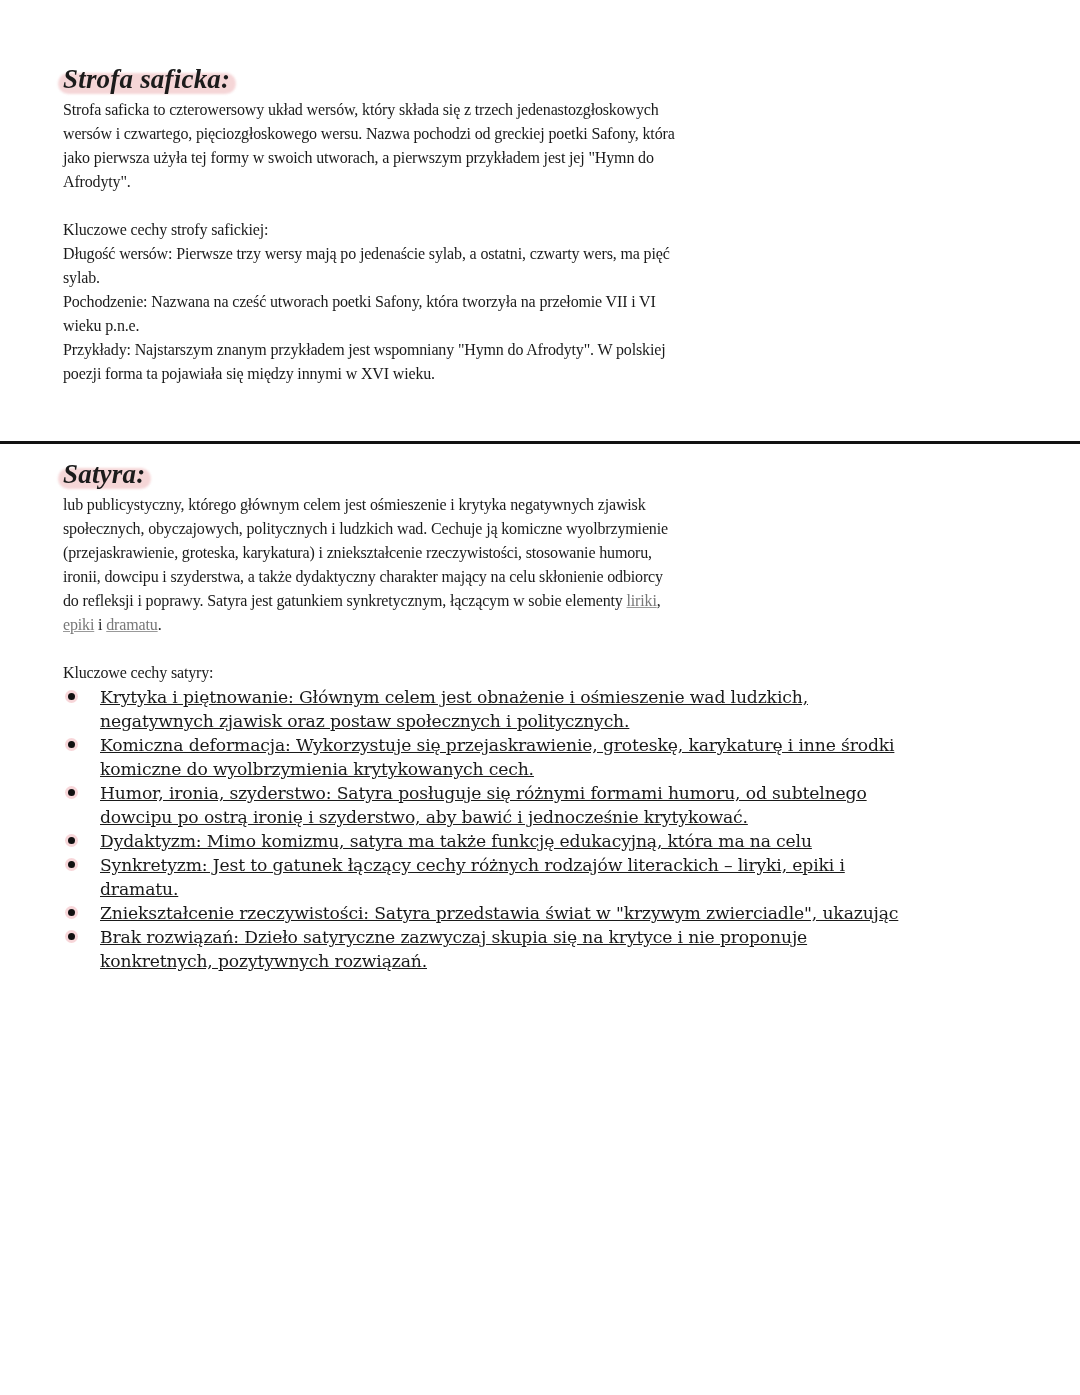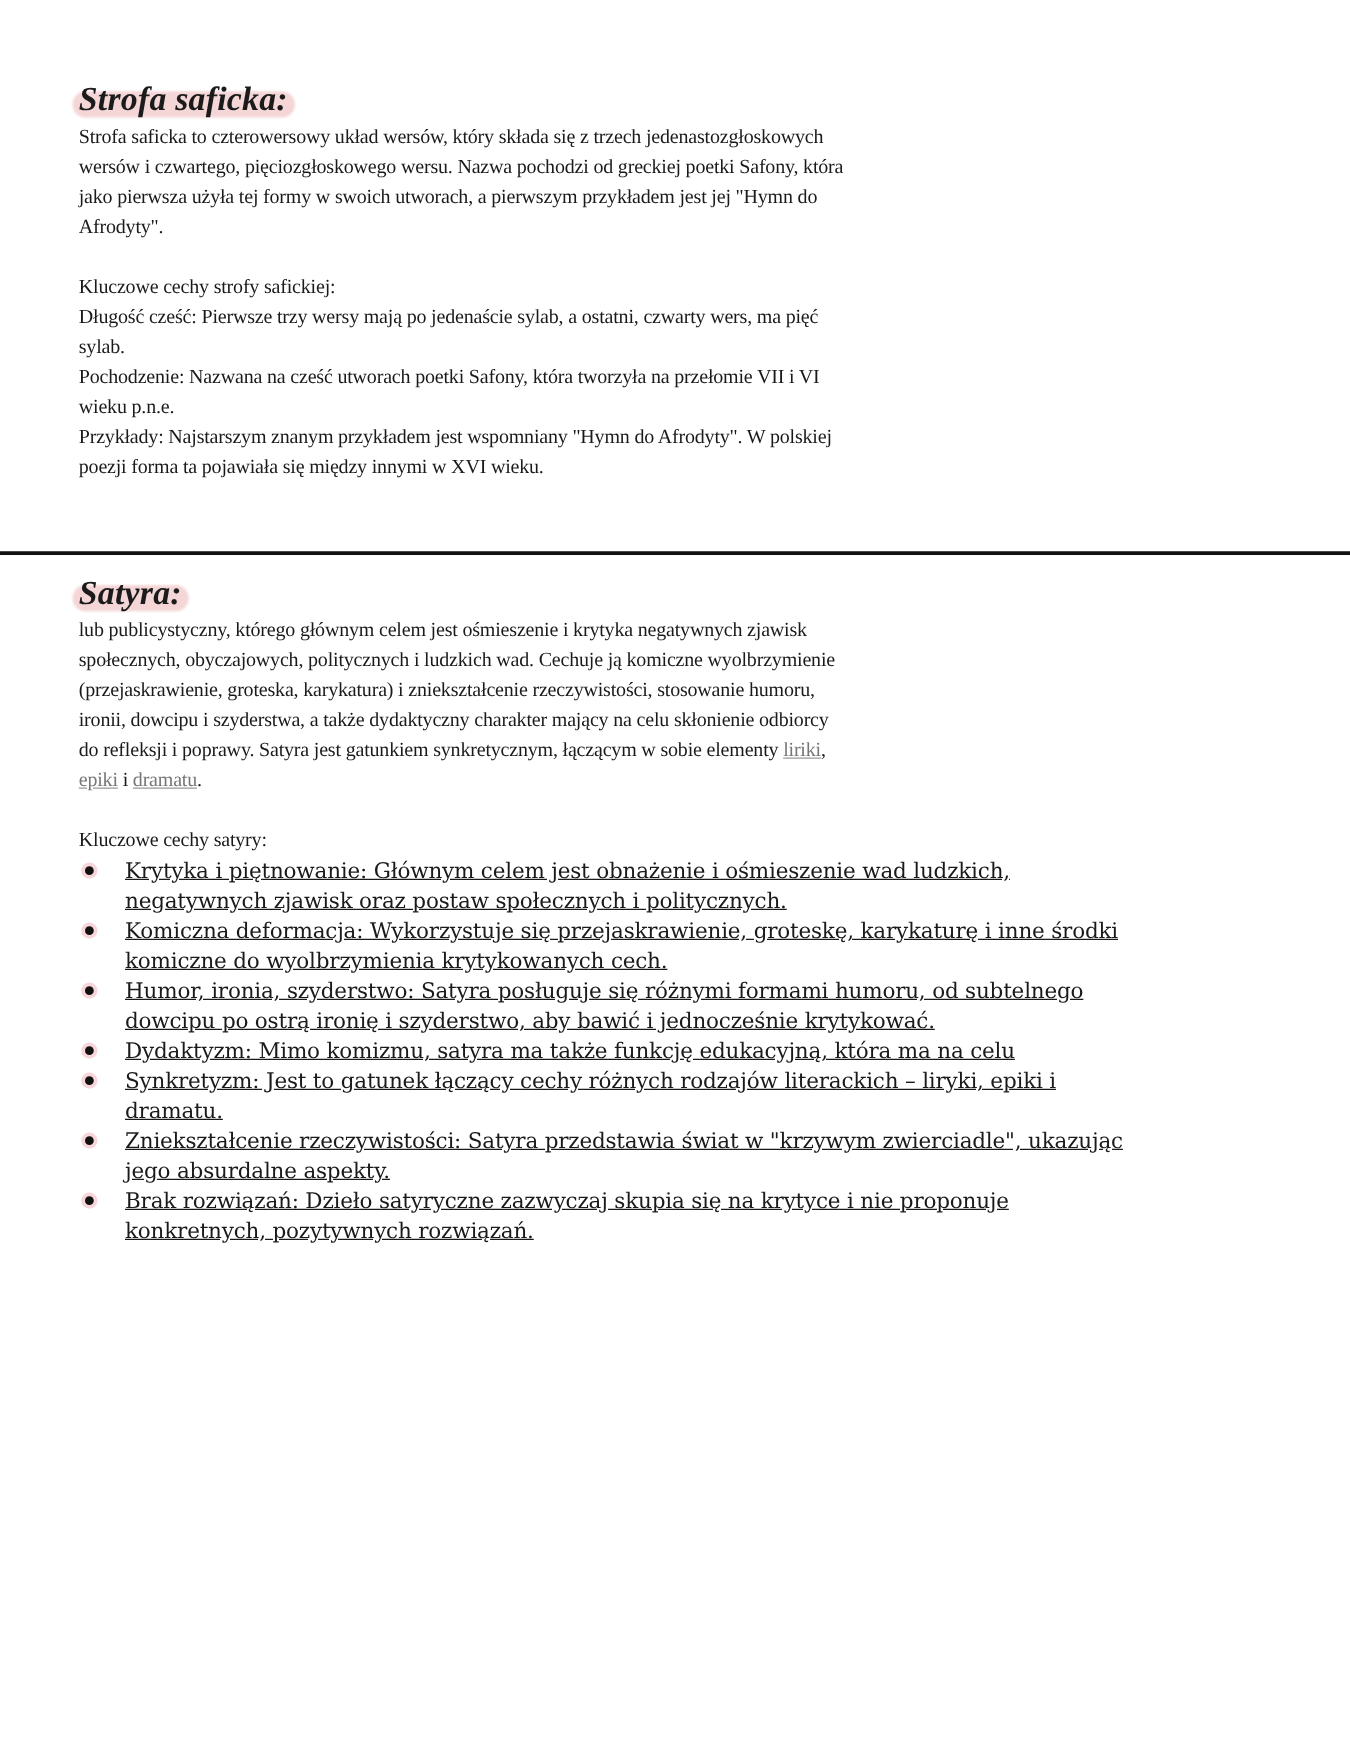--- a/index.html
+++ b/index.html
@@ -101,21 +101,21 @@
   <h2 class="heading" style="margin:0 0 4px 0;">Strofa saficka:</h2>
   <p class="text">
     <span class="line">Strofa saficka to czterowersowy układ wersów, który składa się z trzech jedenastozgłoskowych</span>
     <span class="line">wersów i czwartego, pięciozgłoskowego wersu. Nazwa pochodzi od greckiej poetki Safony, która</span>
     <span class="line">jako pierwsza użyła tej formy w swoich utworach, a pierwszym przykładem jest jej "Hymn do</span>
     <span class="line">Afrodyty".</span>
   </p>
   <div class="gap"></div>
   <p class="text">
     <span class="line">Kluczowe cechy strofy safickiej:</span>
-    <span class="line">Długość cześć: Pierwsze trzy wersy mają po jedenaście sylab, a ostatni, czwarty wers, ma pięć</span>
+    <span class="line">Długość wersów: Pierwsze trzy wersy mają po jedenaście sylab, a ostatni, czwarty wers, ma pięć</span>
     <span class="line">sylab.</span>
     <span class="line">Pochodzenie: Nazwana na cześć utworach poetki Safony, która tworzyła na przełomie VII i VI</span>
     <span class="line">wieku p.n.e.</span>
     <span class="line">Przykłady: Najstarszym znanym przykładem jest wspomniany "Hymn do Afrodyty". W polskiej</span>
     <span class="line">poezji forma ta pojawiała się między innymi w XVI wieku.</span>
   </p>
 </section>
 
 <div class="divider"></div>
 
@@ -152,21 +152,20 @@
       <span class="line">Dydaktyzm: Mimo komizmu, satyra ma także funkcję edukacyjną, która ma na celu</span>
     </li>
     <li>
       <span class="bullet-dot"></span>
       <span class="line">Synkretyzm: Jest to gatunek łączący cechy różnych rodzajów literackich – liryki, epiki i</span>
       <span class="line">dramatu.</span>
     </li>
     <li>
       <span class="bullet-dot"></span>
       <span class="line">Zniekształcenie rzeczywistości: Satyra przedstawia świat w "krzywym zwierciadle", ukazując</span>
-      <span class="line">jego absurdalne aspekty.</span>
     </li>
     <li>
       <span class="bullet-dot"></span>
       <span class="line">Brak rozwiązań: Dzieło satyryczne zazwyczaj skupia się na krytyce i nie proponuje</span>
       <span class="line">konkretnych, pozytywnych rozwiązań.</span>
     </li>
   </ul>
 </section>
 
 </body></html>

